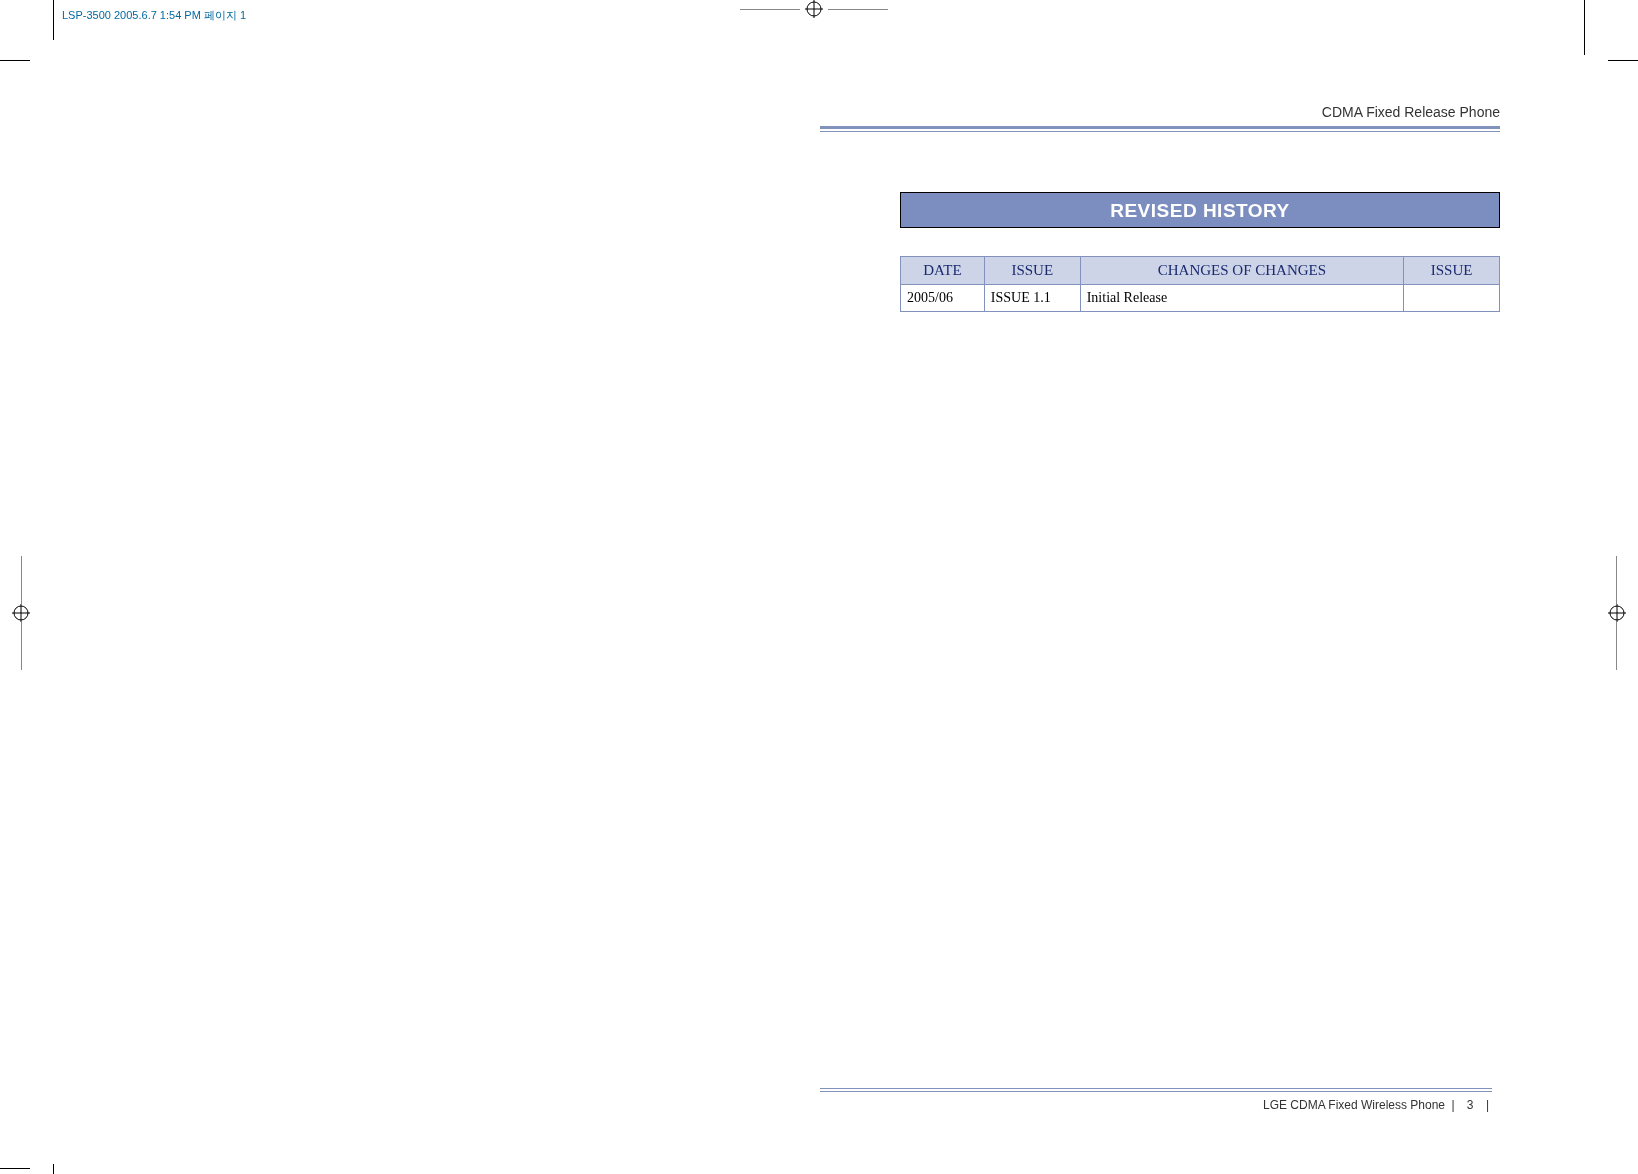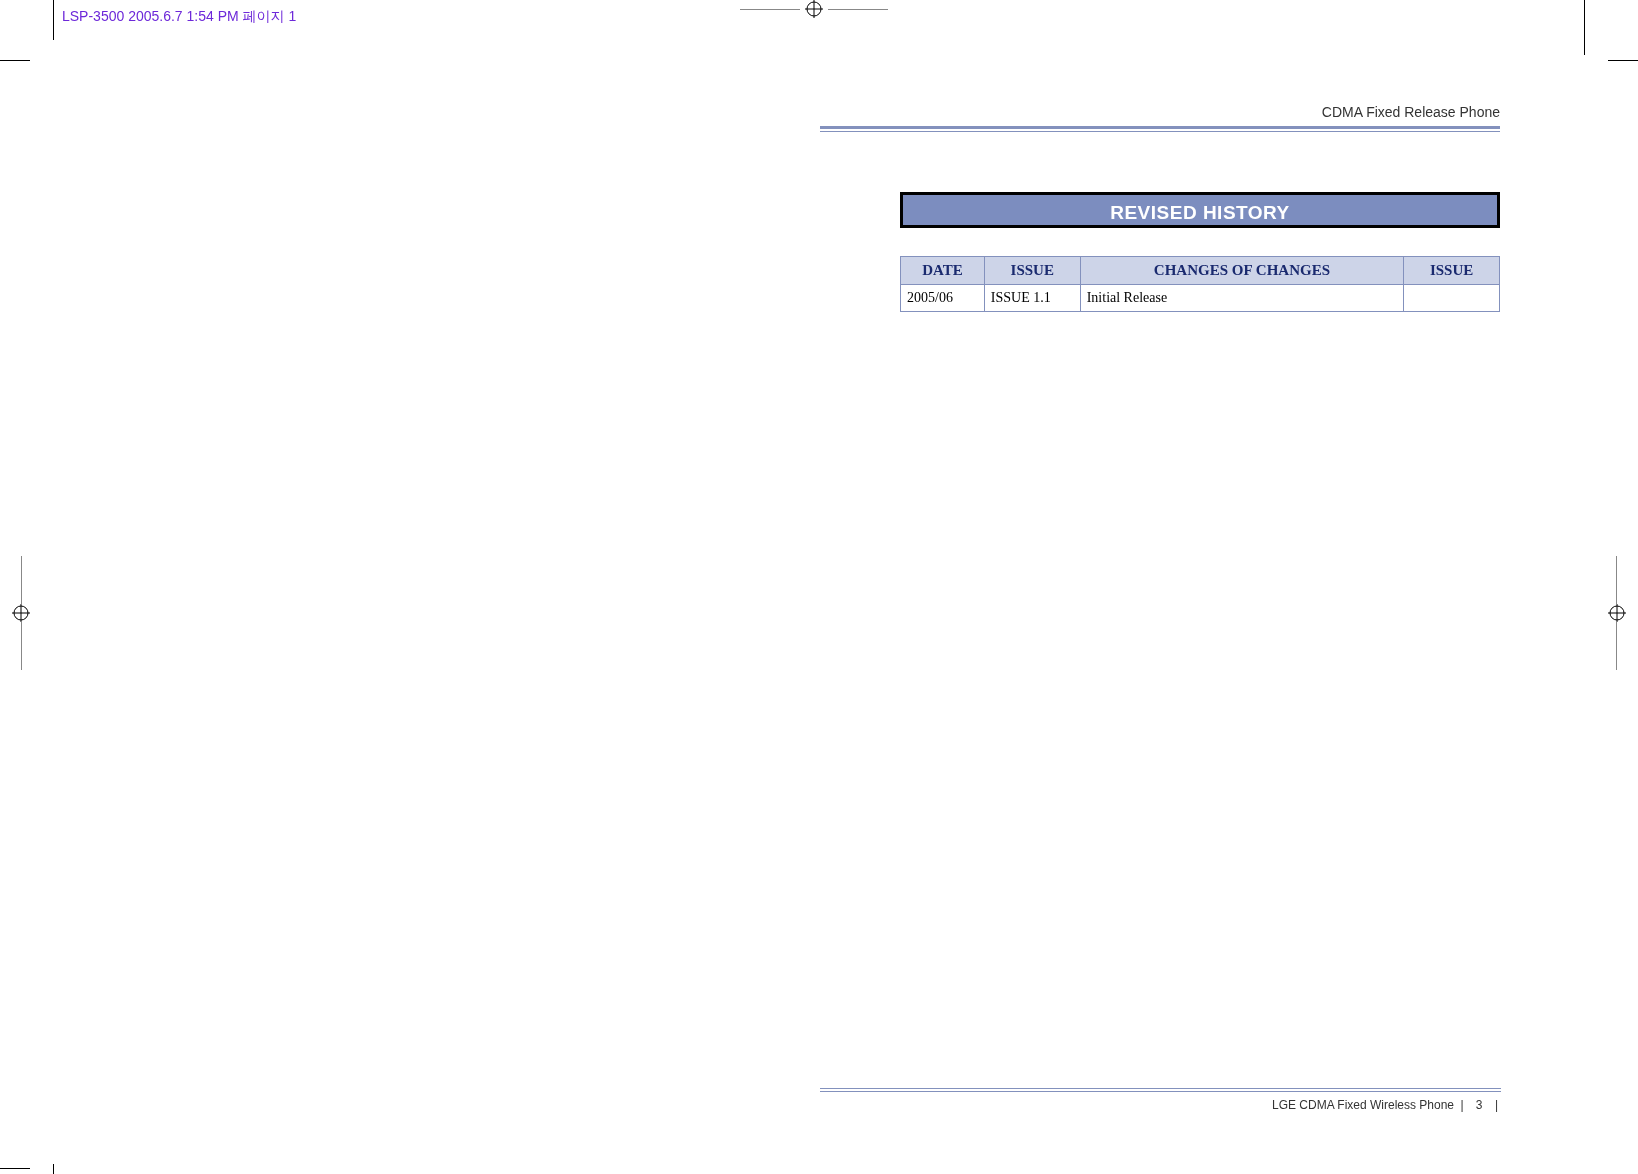--- a/index.html
+++ b/index.html
@@ -7,22 +7,22 @@
       font-family: Arial, Helvetica, sans-serif;
       width: 1638px;
       height: 1174px;
       position: relative;
       background: #fff;
     }
     .print-header {
       position: absolute;
       top: 8px;
       left: 62px;
-      font-size: 14px;
-      color: #6d28d9;
+      font-size: 11px;
+      color: #0369a1;
     }
     .crop-vert-tl { position: absolute; top: 0; left: 53px; width: 1px; height: 40px; background: #000; }
     .crop-horiz-tl { position: absolute; top: 60px; left: 0; width: 30px; height: 1px; background: #000; }
     .crop-vert-tr { position: absolute; top: 0; right: 53px; width: 1px; height: 55px; background: #000; }
     .crop-horiz-tr { position: absolute; top: 60px; right: 0; width: 30px; height: 1px; background: #000; }
     .crop-vert-bl { position: absolute; bottom: 0; left: 53px; width: 1px; height: 10px; background: #000; }
     .crop-horiz-bl { position: absolute; bottom: 5px; left: 0; width: 30px; height: 1px; background: #000; }
     .reg-mark { position: absolute; width: 18px; height: 18px; }
     .reg-mark svg { width: 100%; height: 100%; }
     .reg-top { top: 0; left: 805px; }
@@ -46,58 +46,58 @@
       font-size: 14px;
       color: #333;
       padding: 24px 60px 4px 0;
     }
     .header-rule-1 { height: 3px; background: #8391bd; margin: 2px 60px 0 0; }
     .header-rule-2 { height: 1px; background: #8391bd; margin: 2px 60px 0 0; }
     .content-block { margin: 60px 60px 0 80px; }
     .title-banner {
       height: 36px;
       background: #7c8dbf;
-      border: 3px solid #000000;
+      border: 1px solid #000000;
       color: #fff;
       font-weight: bold;
       font-size: 19px;
       text-align: center;
       line-height: 36px;
       letter-spacing: 0.5px;
     }
     table.rev {
       width: 100%;
       border-collapse: collapse;
       margin-top: 28px;
     }
     table.rev th {
       background: #cdd4e8;
       color: #1a2a6f;
       font-family: "Times New Roman", serif;
-      font-weight: bold;
+      font-weight: normal;
       font-size: 15px;
       padding: 5px 6px;
       border: 1px solid #8391bd;
       text-align: center;
     }
     table.rev td {
       border: 1px solid #8391bd;
       font-family: "Times New Roman", serif;
       font-size: 14px;
       padding: 5px 6px;
       color: #000;
     }
     .col-date { width: 14%; }
     .col-issue { width: 16%; margin-left: 32px; }
     .col-contents { width: 54%; }
     .col-remark { width: 16%; }
     .footer {
       position: absolute;
       bottom: 18px;
-      left: 0; right: 59px; margin-top: 25px;
+      left: 0; right: 68px; margin-top: 25px;
     }
     .footer-rule-1 { height: 1px; background: #8391bd; margin: 0 0 2px 0; }
     .footer-rule-2 { height: 1px; background: #8391bd; margin: 0 0 6px 0; }
     .footer-text {
       text-align: right;
       font-size: 12px;
       color: #333;
     }
     .footer-page { display: inline-block; padding: 0 6px; }
     .footer-sep { display: inline-block; padding: 0 3px; color: #333; }

